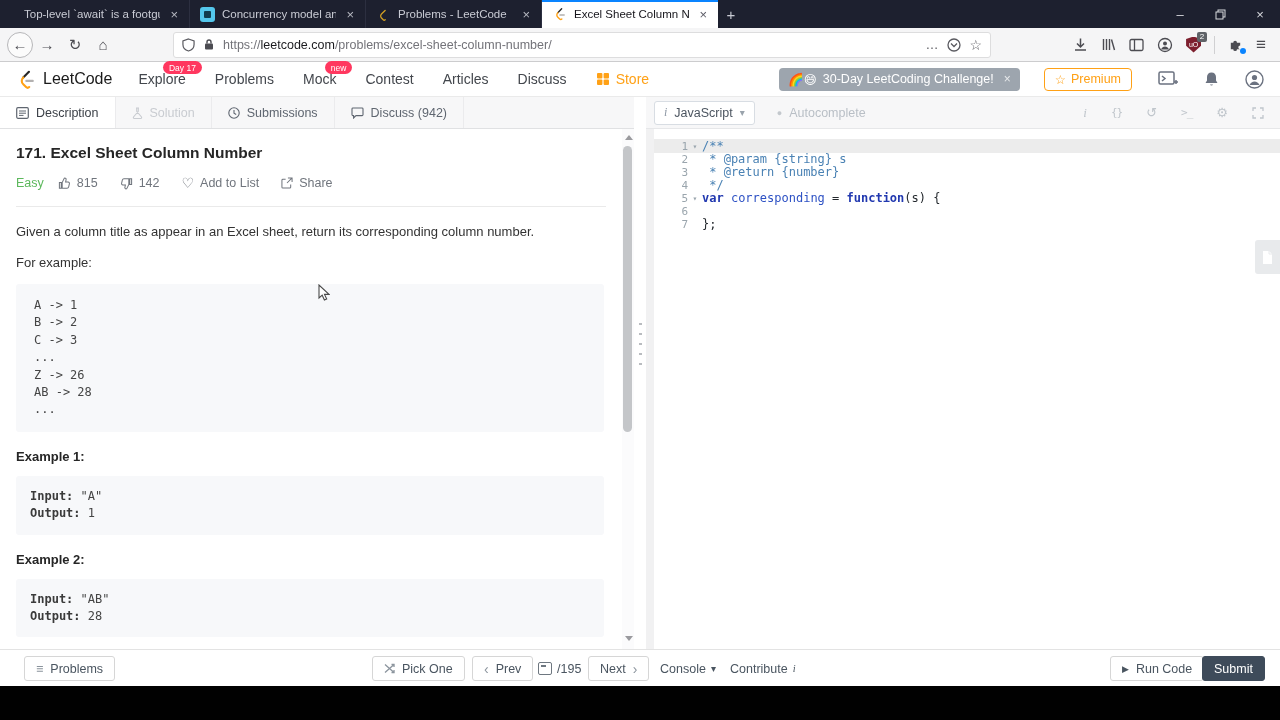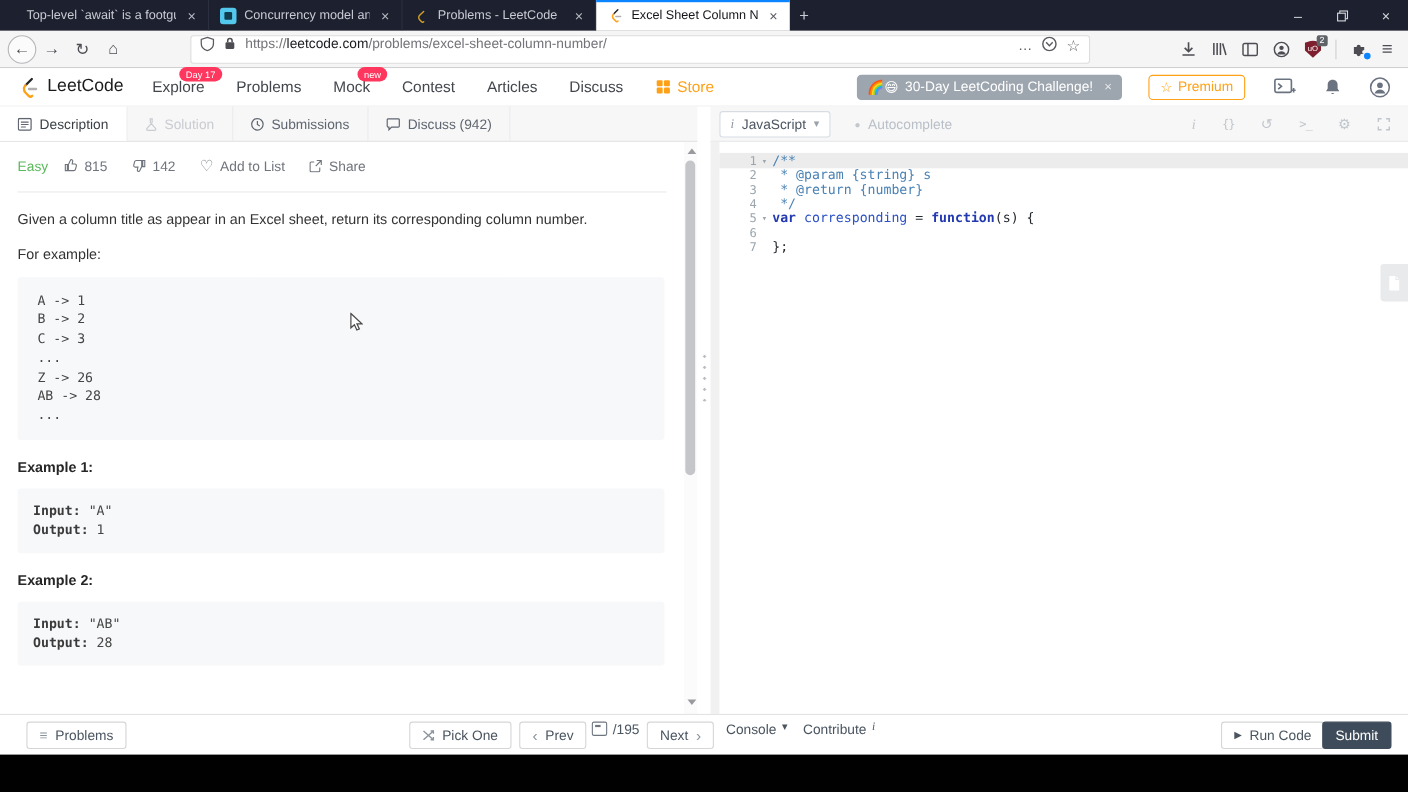--- a/index.html
+++ b/index.html
@@ -20,21 +20,21 @@
   .fav-blue { background:#54c7ec; border-radius:3px; position:relative; }
   .fav-blue::after { content:""; position:absolute; left:4px; top:4px; width:7px; height:7px; background:#103c4e; border-radius:1px; }
   .newtab-btn { width:26px; display:flex; align-items:center; justify-content:center; color:#c9cbd4; font-size:15px; }
   .win-controls { margin-left:auto; display:flex; align-items:stretch; }
   .win-btn { width:40px; display:flex; align-items:center; justify-content:center; color:#d8d9de; font-size:13px; }
 
   
   .urlrow { position:absolute; left:0; top:28px; width:1280px; height:34px; background:#f5f5f6; border-bottom:1px solid #ccccce; display:flex; align-items:center; }
   .nav-ico { width:28px; height:28px; display:flex; align-items:center; justify-content:center; color:#4c4c52; font-size:15px; }
   .nav-ico.backbtn { border:1px solid #b6b6b9; border-radius:50%; width:26px; height:26px; margin-left:7px; background:#fbfbfb; }
-  .urlbox { margin-left:56px; width:818px; height:26px; background:#fff; border:1px solid #ddddde; border-radius:3px; display:flex; align-items:flex-start; padding:0 8px; gap:8px; }
+  .urlbox { margin-left:56px; width:818px; height:26px; background:#fff; border:1px solid #ddddde; border-radius:3px; display:flex; align-items:center; padding:0 8px; gap:8px; }
   .url-text { flex:1; font-size:12.5px; color:#737379; white-space:nowrap; overflow:hidden; }
   .url-text b { color:#1b1b1f; font-weight:normal; }
   .urlbox .meat { color:#5a5a60; font-size:13px; letter-spacing:1px; }
   .urlbox .star { color:#5a5a60; font-size:14px; }
   .right-icons { margin-left:auto; display:flex; align-items:center; gap:13px; padding-right:14px; color:#4c4c52; }
   .ri-sep { width:1px; height:18px; background:#d0d0d2; }
   .badge-wrap { position:relative; }
   .ext-badge { position:absolute; right:-6px; top:-5px; background:#5f6368; color:#fff; font-size:8px; padding:0 3px; border-radius:2px; line-height:10px; }
   .blue-dot { position:absolute; right:-3px; bottom:-2px; width:6px; height:6px; border-radius:50%; background:#0a84ff; }
   .shield-red { width:15px; height:16px; background:#7d1f2e; clip-path:polygon(50% 0,100% 15%,100% 58%,50% 100%,0 58%,0 15%); display:flex; align-items:center; justify-content:center; color:#fff; font-size:7px; }
@@ -108,21 +108,21 @@
   .tok-comment { color:#4a82b4; }
   .tok-kw { color:#2239b0; font-weight:bold; }
   .tok-name { color:#2d51c4; }
 
   
   .float-page { position:absolute; right:0; top:240px; width:25px; height:34px; background:#e8eaec; border-radius:3px 0 0 3px; display:flex; align-items:center; justify-content:center; }
 
   
   .fbar { position:absolute; left:0; top:649px; width:1280px; height:37px; background:#fff; border-top:1px solid #e3e3e3; }
   .fbtn { position:absolute; top:6px; height:25px; display:flex; align-items:center; gap:7px; border:1px solid #d6d6d6; border-radius:3px; background:#fff; color:#4a5560; font-size:12.5px; padding:0 11px; }
-  .ftext { position:absolute; top:6px; height:25px; display:flex; align-items:flex-start; gap:5px; color:#4a5560; font-size:12.5px; }
+  .ftext { position:absolute; top:6px; height:25px; display:flex; align-items:center; gap:5px; color:#4a5560; font-size:12.5px; }
   .fbtn .chev { color:#8b949d; font-size:14px; }
   .idx-box { width:14px; height:13px; border:1.4px solid #6e7780; border-radius:2px; display:inline-block; position:relative; }
   .idx-box::after { content:""; position:absolute; left:2px; top:2px; width:5px; height:2px; background:#6e7780; }
   .submit-btn { background:#3e4b5a; border-color:#3e4b5a; color:#fff; }
   .blackstrip { position:absolute; left:0; top:686px; width:1280px; height:34px; background:#010101; }
 
   .cursor-svg { position:absolute; left:318px; top:284px; }
   svg { display:block; }
 </style>
 </head>
@@ -344,20 +344,21 @@
           <span class="ticon">
             <svg width="13" height="12" viewBox="0 0 13 12">
                 <path d="M1 1.8A0.9 0.9 0 0 1 1.9 1h9.2a0.9 0.9 0 0 1 .9.8v6a0.9 0.9 0 0 1-.9.8H5L2.6 11V8.6H1.9A0.9 0.9 0 0 1 1 7.8Z" fill="none" stroke="#5f6670" stroke-width="1.1"></path>
               </svg>
           </span>
           <span>Discuss (942)</span>
         </div>
       </div>
 
       <div class="pcontent">
+        <h1 class="p-title">171. Excel Sheet Column Number</h1>
 
         <div class="p-stats">
           <span class="diff-easy">Easy</span>
           <span class="stat">
             <svg width="13" height="13" viewBox="0 0 14 14">
                 <path d="M1.5 6h2v6h-2zM4.5 12h5.2c.9 0 1.6-.6 1.8-1.4l.8-3.4A1.4 1.4 0 0 0 11 5.5H8.2l.5-2.6A1.2 1.2 0 0 0 6.4 2L4.5 6Z" fill="none" stroke="#70757d" stroke-width="1.1"></path>
               </svg>
             <span>815</span>
           </span>
           <span class="stat">

